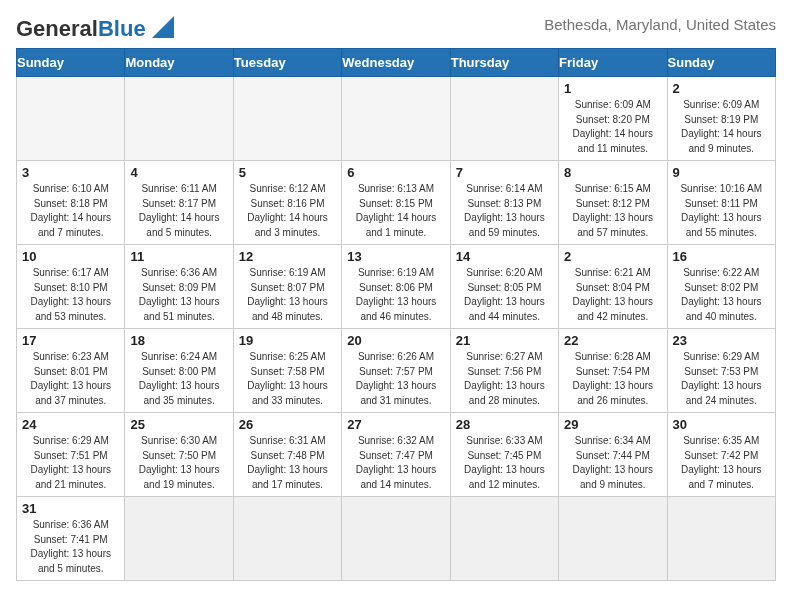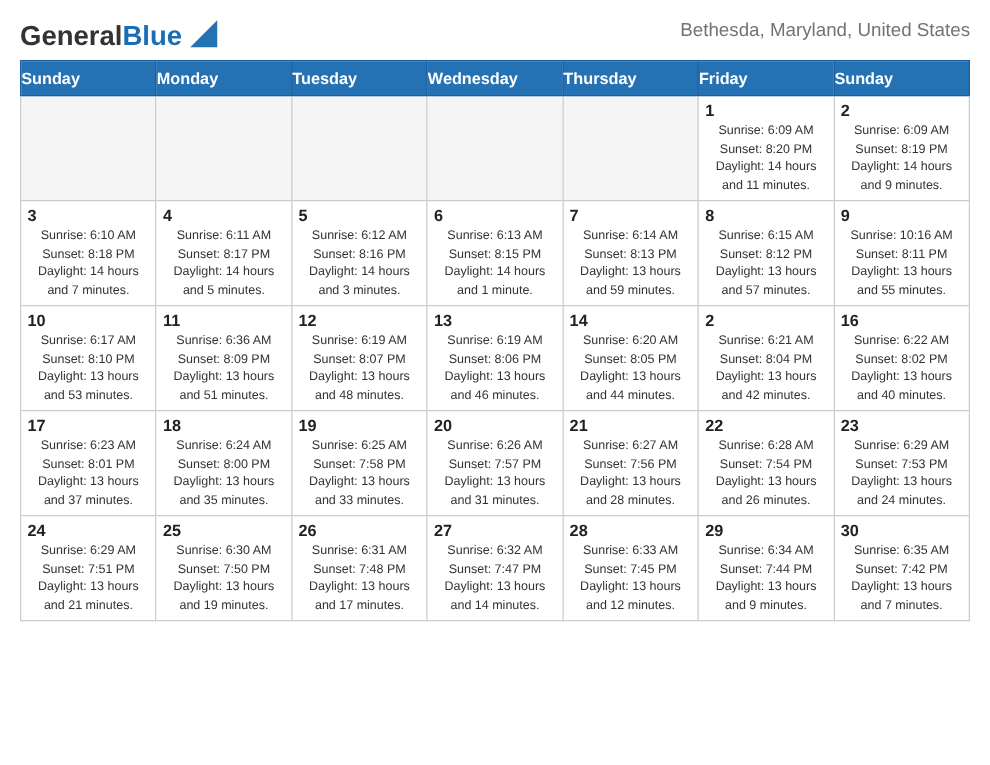--- a/index.html
+++ b/index.html
@@ -309,14 +309,28 @@
 Sunset: 7:44 PM
 Daylight: 13 hours and 9 minutes.</div>
         </td>
         <td>
           <span class="day-number">30</span>
           <div class="day-info">Sunrise: 6:35 AM
 Sunset: 7:42 PM
 Daylight: 13 hours and 7 minutes.</div>
         </td>
       </tr>
+      <tr>
+        <td>
+          <span class="day-number">31</span>
+          <div class="day-info">Sunrise: 6:36 AM
+Sunset: 7:41 PM
+Daylight: 13 hours and 5 minutes.</div>
+        </td>
+        <td class="last-row-empty"></td>
+        <td class="last-row-empty"></td>
+        <td class="last-row-empty"></td>
+        <td class="last-row-empty"></td>
+        <td class="last-row-empty"></td>
+        <td class="last-row-empty"></td>
+      </tr>
     </tbody>
 </table>
 
 </body></html>

